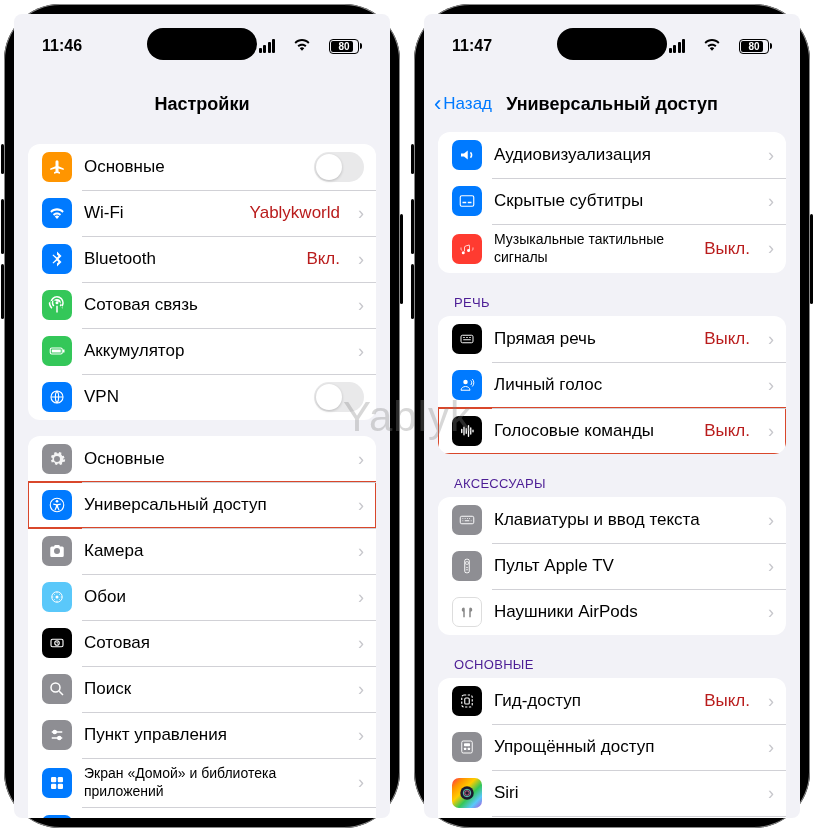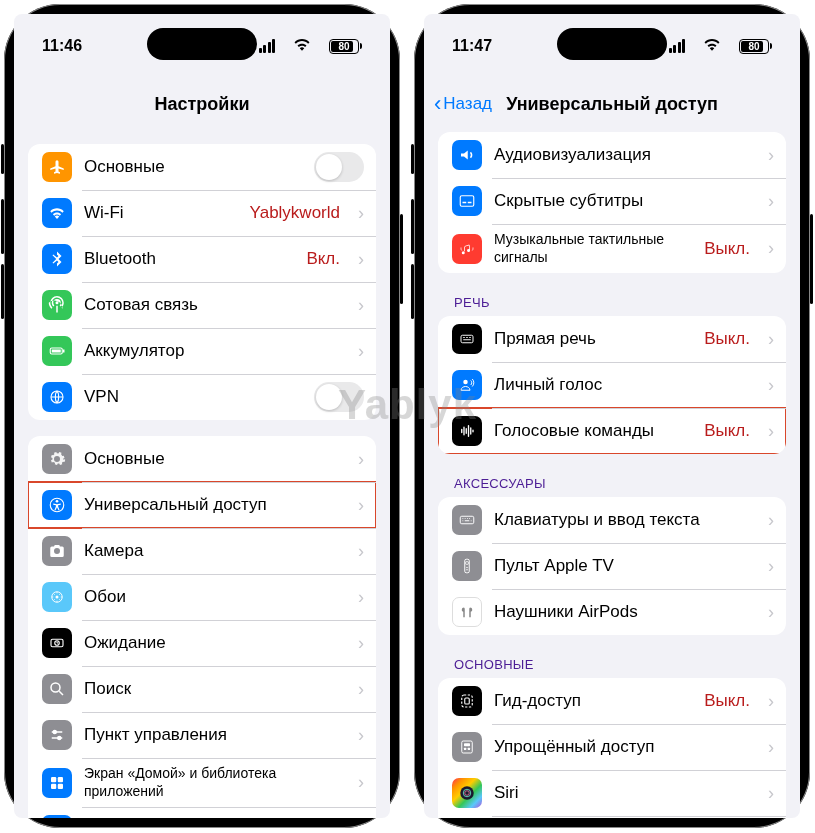--- a/index.html
+++ b/index.html
@@ -36,21 +36,21 @@
   .row + .row::before { content:""; position:absolute; top:0; left:54px; right:0; height:0.5px; background:#d1d1d6; }
   .icon { width: 30px; height:30px; border-radius:7px; display:flex; align-items:center; justify-content:center; flex-shrink:0; color:#fff; }
   .icon svg { width: 18px; height: 18px; }
   .lbl { flex:1; font-size:17px; color:#000; line-height:1.25; }
   .lbl.multi { font-size: 14px; }
   .val { font-size:17px; color:#b91c1c; }
   .chev { color:#c7c7cc; font-size:18px; margin-left:6px; }
   .toggle { width:50px; height:30px; background:#e9e9ea; border-radius:15px; position:relative; }
   .toggle::after { content:""; position:absolute; width:26px; height:26px; background:#fff; border-radius:50%; top:2px; left:2px; box-shadow:0 1px 3px rgba(0,0,0,0.2); }
   .hl { outline: 2px solid #d9472b; outline-offset:-1px; }
-  .watermark { position:absolute; top: 381px; left: 50%; transform: translateX(-50%); font-size: 42px; color: rgba(130,130,130,0.32); font-weight: 700; z-index: 50; pointer-events:none; letter-spacing:1px; }
+  .watermark { position:absolute; top: 393px; left: 50%; transform: translateX(-50%); font-size: 42px; color: rgba(130,130,130,0.32); font-weight: 400; z-index: 50; pointer-events:none; letter-spacing:1px; }
   
   .c-orange{background:#ff9500}.c-blue{background:#007aff}.c-green{background:#34c759}.c-gray{background:#8e8e93}.c-cyan{background:#5ac8fa}.c-black{background:#000}.c-red{background:#ff3b30}.c-prism{background:linear-gradient(135deg,#ff2d55,#ff9500,#ffcc00,#34c759,#5ac8fa,#af52de)}
   .c-white{background:#fff;border:0.5px solid #ddd;color:#555}
 </style>
 </head>
 <body>
 
 <div class="watermark">Yablyk</div>
 
 <div class="stage">
@@ -192,21 +192,21 @@
             <div class="chev">›</div>
           </div>
           <div class="row">
             <div class="icon c-black">
                 <svg viewBox="0 0 24 24" fill="#fff">
                   <rect x="4" y="7" width="16" height="10" rx="2" fill="none" stroke="#fff" stroke-width="1.5"></rect>
                   <circle cx="12" cy="12" r="3" fill="none" stroke="#fff" stroke-width="1.5"></circle>
                   <path d="M12 10v2h1.5" stroke="#fff" stroke-width="1.2" fill="none"></path>
                 </svg>
               </div>
-            <div class="lbl">Ожидание</div>
+            <div class="lbl">Сотовая</div>
             <div class="chev">›</div>
           </div>
           <div class="row">
             <div class="icon c-gray">
                 <svg viewBox="0 0 24 24" fill="none" stroke="#fff" stroke-width="2">
                   <circle cx="10" cy="10" r="6"></circle>
                   <path d="M15 15l5 5"></path>
                 </svg>
               </div>
             <div class="lbl">Поиск</div>

